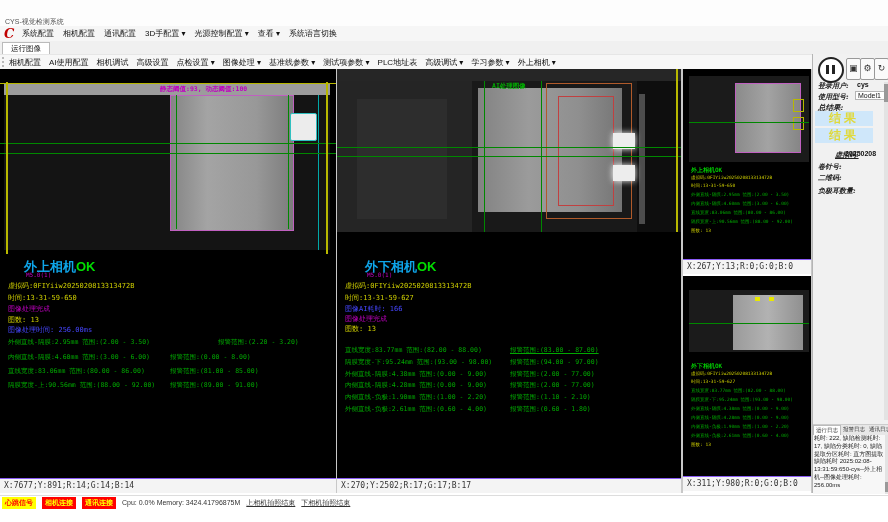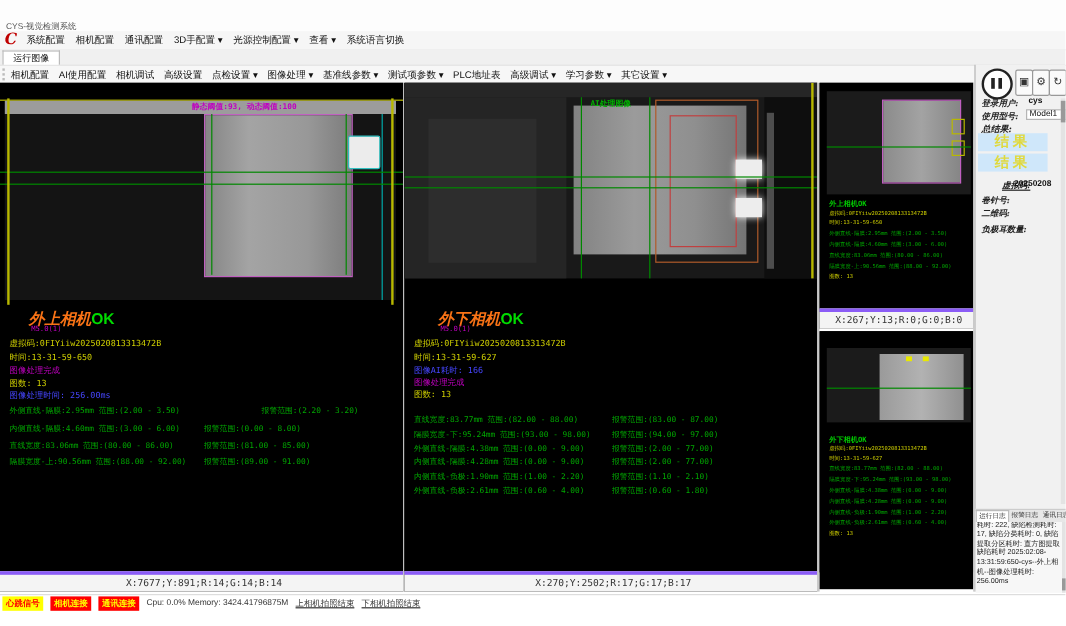--- a/index.html
+++ b/index.html
@@ -14,23 +14,23 @@
   .menu-item{font-size:8px;color:#111;white-space:nowrap;cursor:default;}
   .tabrow{position:absolute;left:0;top:41px;width:888px;height:13px;background:#f0f0f0;border-bottom:1px solid #cfcfcf;}
   .tab{position:absolute;left:2px;top:1px;height:12px;background:#ffffff;border:1px solid #bbb;border-bottom:none;font-size:7.5px;padding:1px 8px 0 8px;color:#111;}
   .toolbar{position:absolute;left:0;top:54px;width:812px;height:15px;background:#f7f7f7;border-top:1px solid #e6e6e6;}
   .toolgrip{position:absolute;left:2px;top:2px;width:2px;height:10px;border-left:2px dotted #bbb;}
   .toolitems{position:absolute;left:9px;top:0;height:15px;display:flex;align-items:center;gap:8px;}
   .tool-item{font-size:8px;color:#111;white-space:nowrap;cursor:default;}
   
   .view{position:absolute;background:#000;}
   .scene{position:absolute;left:0;top:0;right:0;bottom:14px;background:#000;overflow:hidden;}
-  .coordbar{position:absolute;left:0;bottom:0;right:0;height:14px;background:#f4f4f4;border-top:3px solid #8b5cf6;font:8px "DejaVu Sans Mono",monospace;color:#333;line-height:13px;padding-left:4px;text-align:center;}
+  .coordbar{position:absolute;left:0;bottom:0;right:0;height:14px;background:#f4f4f4;border-top:1px solid #8b5cf6;font:8px "DejaVu Sans Mono",monospace;color:#333;line-height:13px;padding-left:4px;}
   .sep{position:absolute;background:#c8c8c8;}
-  .ov-title{font-weight:bold;font-size:13px;color:#f97316;white-space:nowrap;font-style:italic;}
+  .ov-title{font-weight:bold;font-size:13px;color:#0ea5e9;white-space:nowrap;}
   .ov-ok{font-weight:bold;font-size:13px;color:#00dd00;}
   .ov-y{font:7px "DejaVu Sans Mono",monospace;color:#cfcf00;white-space:nowrap;}
   .ov-m{font:7px "DejaVu Sans Mono",monospace;color:#c000c0;white-space:nowrap;}
   .ov-b{font:7px "DejaVu Sans Mono",monospace;color:#4646ff;white-space:nowrap;}
   .meas{font:6.5px "DejaVu Sans Mono",monospace;color:#00a800;white-space:nowrap;}
   .tinyline{font:4.5px "DejaVu Sans Mono",monospace;color:#00a800;white-space:nowrap;overflow:hidden;width:118px;}
   .tinyyellow{font:4.5px "DejaVu Sans Mono",monospace;color:#cfcf00;white-space:nowrap;overflow:hidden;width:118px;}
   .tinytitle{font:bold 6px "DejaVu Sans Mono",monospace;color:#00c800;white-space:nowrap;}
   .hline{position:absolute;height:1px;background:#008800;left:0;right:0;}
   .vline{position:absolute;width:1px;background:#008800;}
@@ -93,21 +93,21 @@
     <span class="tool-item">AI使用配置</span>
     <span class="tool-item">相机调试</span>
     <span class="tool-item">高级设置</span>
     <span class="tool-item">点检设置 ▾</span>
     <span class="tool-item">图像处理 ▾</span>
     <span class="tool-item">基准线参数 ▾</span>
     <span class="tool-item">测试项参数 ▾</span>
     <span class="tool-item">PLC地址表</span>
     <span class="tool-item">高级调试 ▾</span>
     <span class="tool-item">学习参数 ▾</span>
-    <span class="tool-item">其它设置 ▾</span>
+    <span class="tool-item">外上相机 ▾</span>
   </div>
 </div>
 
 <div class="view" style="left:0;top:69px;width:336px;height:424px;">
   <div class="scene">
     <div class="yline" style="left:0;right:0;top:14px;height:1px;"></div>
     <div class="abs" style="left:4px;right:6px;top:15px;height:11px;background:#9c9c9c;"></div>
     <div class="abs" style="left:4px;right:6px;top:26px;height:155px;background:#141414;"></div>
     <div class="abs" style="left:170px;top:26px;width:122px;height:134px;background:linear-gradient(90deg,#858585,#a4a4a4 30%,#989898 70%,#7c7c7c);border:1px solid #c060c0;"></div>
     <div class="abs" style="left:290px;top:44px;width:25px;height:26px;background:#ececec;border:1px solid #30c0c0;border-radius:2px;"></div>
@@ -163,21 +163,21 @@
     <div class="abs" style="left:28px;top:188px;">
       <span class="ov-title">外下相机</span><span class="ov-ok">OK</span>
     </div>
     <span class="abs ov-m" style="left:30px;top:202px;font-size:6px;">M5.0(1)</span>
     <span class="abs ov-y" style="left:8px;top:212px;">虚拟码:0FIYiiw2025020813313472B</span>
     <span class="abs ov-y" style="left:8px;top:224px;">时间:13-31-59-627</span>
     <span class="abs ov-b" style="left:8px;top:235px;">图像AI耗时: 166</span>
     <span class="abs ov-m" style="left:8px;top:245px;">图像处理完成</span>
     <span class="abs ov-y" style="left:8px;top:255px;">图数: 13</span>
     <span class="abs meas" style="left:8px;top:277px;">直线宽度:83.77mm 范围:(82.00 - 88.00)</span>
-    <span class="abs meas" style="left:173px;top:277px;">报警范围:(83.00 - 87.00)</span>
+    <span class="abs meas" style="left:173px;top:277px;text-decoration:underline;">报警范围:(83.00 - 87.00)</span>
     <span class="abs meas" style="left:8px;top:289px;">隔膜宽度-下:95.24mm 范围:(93.00 - 98.00)</span>
     <span class="abs meas" style="left:173px;top:289px;">报警范围:(94.00 - 97.00)</span>
     <span class="abs meas" style="left:8px;top:301px;">外侧直线-隔膜:4.38mm 范围:(0.00 - 9.00)</span>
     <span class="abs meas" style="left:173px;top:301px;">报警范围:(2.00 - 77.00)</span>
     <span class="abs meas" style="left:8px;top:312px;">内侧直线-隔膜:4.28mm 范围:(0.00 - 9.00)</span>
     <span class="abs meas" style="left:173px;top:312px;">报警范围:(2.00 - 77.00)</span>
     <span class="abs meas" style="left:8px;top:324px;">内侧直线-负极:1.90mm 范围:(1.00 - 2.20)</span>
     <span class="abs meas" style="left:173px;top:324px;">报警范围:(1.10 - 2.10)</span>
     <span class="abs meas" style="left:8px;top:336px;">外侧直线-负极:2.61mm 范围:(0.60 - 4.00)</span>
     <span class="abs meas" style="left:173px;top:336px;">报警范围:(0.60 - 1.80)</span>
@@ -216,20 +216,21 @@
     <span class="abs tinyyellow" style="left:8px;top:95px;">虚拟码:0FIYiiw2025020813313472B</span>
     <span class="abs tinyyellow" style="left:8px;top:103px;">时间:13-31-59-627</span>
     <span class="abs tinyline" style="left:8px;top:112px;">直线宽度:83.77mm 范围:(82.00 - 88.00)</span>
     <span class="abs tinyline" style="left:8px;top:121px;">隔膜宽度-下:95.24mm 范围:(93.00 - 98.00)</span>
     <span class="abs tinyline" style="left:8px;top:130px;">外侧直线-隔膜:4.38mm 范围:(0.00 - 9.00)</span>
     <span class="abs tinyline" style="left:8px;top:139px;">内侧直线-隔膜:4.28mm 范围:(0.00 - 9.00)</span>
     <span class="abs tinyline" style="left:8px;top:148px;">内侧直线-负极:1.90mm 范围:(1.00 - 2.20)</span>
     <span class="abs tinyline" style="left:8px;top:157px;">外侧直线-负极:2.61mm 范围:(0.60 - 4.00)</span>
     <span class="abs tinyyellow" style="left:8px;top:166px;">图数: 13</span>
   </div>
+  <div class="coordbar">X:311;Y:980;R:0;G:0;B:0</div>
 </div>
 <div class="sep" style="left:811px;top:69px;width:1px;height:424px;"></div>
 
 <div class="sidebar">
   <div class="pausebtn">
     <div class="pbar" style="left:6px;"></div>
     <div class="pbar" style="left:12px;"></div>
   </div>
   <div class="iconbtn" style="left:33px;"><span>▣</span></div>
   <div class="iconbtn" style="left:47px;"><span>⚙</span></div>

